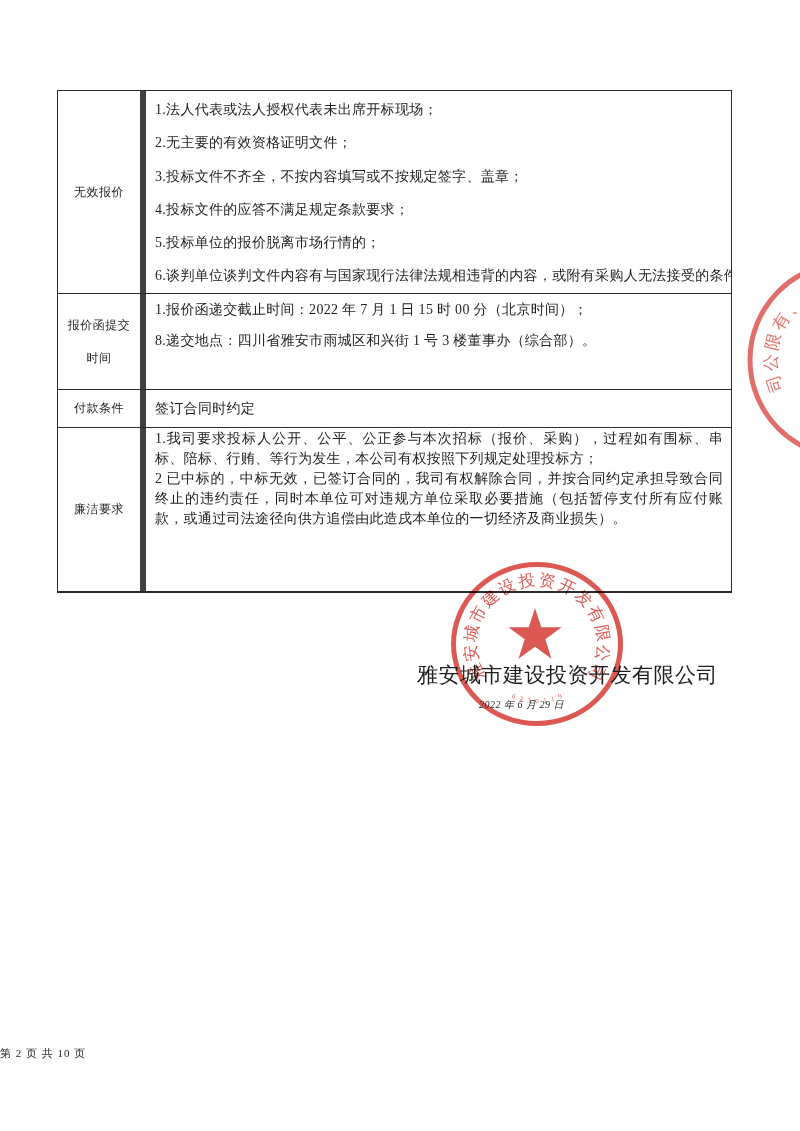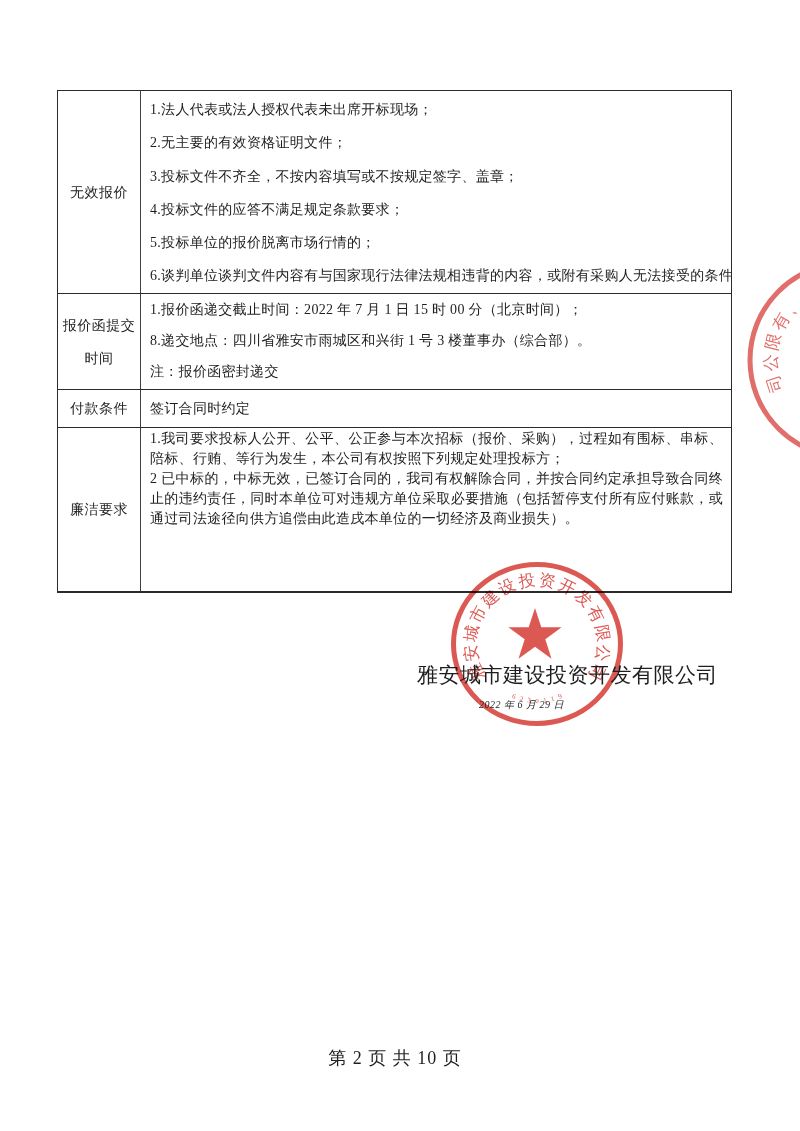--- a/index.html
+++ b/index.html
@@ -12,41 +12,41 @@
     background:#ffffff; overflow:hidden; color:#1e1e1e;
   }
   
   .doc-table {
     position:absolute; left:57px; top:90px; width:673px;
     border:1px solid #2b2b2b; border-bottom-width:2px;
   }
   .t-row { display:flex; border-bottom:1px solid #2b2b2b; }
   .t-row:last-child { border-bottom:none; }
   .label-cell {
-    width:82px; min-width:82px; border-right:1px solid #404040;
+    width:82px; min-width:82px; border-right:6px solid #404040;
     display:flex; flex-direction:column; justify-content:center; align-items:center;
-    font-size:14px; letter-spacing:0.5px;
+    font-size:12px; letter-spacing:0.5px;
   }
   .label-line { line-height:33px; text-align:center; white-space:nowrap; }
   .content-cell { flex:1; padding:0 8px 0 9px; font-size:14px; letter-spacing:0.3px; overflow:hidden; }
   .row-1 { height:202px; }
   .row-2 { height:95px; }
   .row-3 { height:37px; }
   .row-4 { height:163px; }
   .row-1 .content-cell { padding-top:2px;font-family:Liberation Serif, serif; }
   .row-1 .content-line { line-height:33.3px; white-space:nowrap; }
   .row-2 .content-line { line-height:31px; white-space:nowrap; }
   .row-3 .content-cell { display:flex; flex-direction:column; justify-content:center; }
   .row-3 .content-line { line-height:normal; }
   .row-4 .content-cell { padding-top:1px; }
   .row-4 .content-line { line-height:20px; text-align:justify; }
   
   .sig-company { position:absolute; left:417px; top:661px; font-size:21px; letter-spacing:0.5px; }
   .sig-date    { position:absolute; left:479px; top:698px; font-size:10px; letter-spacing:0.5px;font-style:italic; }
-  .footer      { position:absolute; left:0; top:1046px; width:790px; text-align:center; font-size:18px; letter-spacing:1px; }
+  .footer      { position:absolute; left:0; top:1046px; width:790px; font-size:11px; letter-spacing:1px; }
   
   #main-stamp {
     position:absolute; left:448px; top:558px; width:178px; height:175px;
     mix-blend-mode:multiply; opacity:0.92;
   }
   #edge-stamp {
     position:absolute; left:735px; top:250px; width:65px; height:218px;
     mix-blend-mode:multiply; opacity:0.8; overflow:hidden;
   }
 </style>
@@ -70,21 +70,20 @@
         </div>
     </div>
     <div class="t-row row-2">
       <div class="label-cell">
           <div class="label-line">报价函提交</div>
           <div class="label-line">时间</div>
         </div>
       <div class="content-cell">
           <div class="content-line">1.报价函递交截止时间：2022 年 7 月 1 日 15 时 00 分（北京时间）；</div>
           <div class="content-line">8.递交地点：四川省雅安市雨城区和兴街 1 号 3 楼董事办（综合部）。</div>
-          <div class="content-line">注：报价函密封递交</div>
         </div>
     </div>
     <div class="t-row row-3">
       <div class="label-cell">
           <div class="label-line">付款条件</div>
         </div>
       <div class="content-cell">
           <div class="content-line">签订合同时约定</div>
         </div>
     </div>

